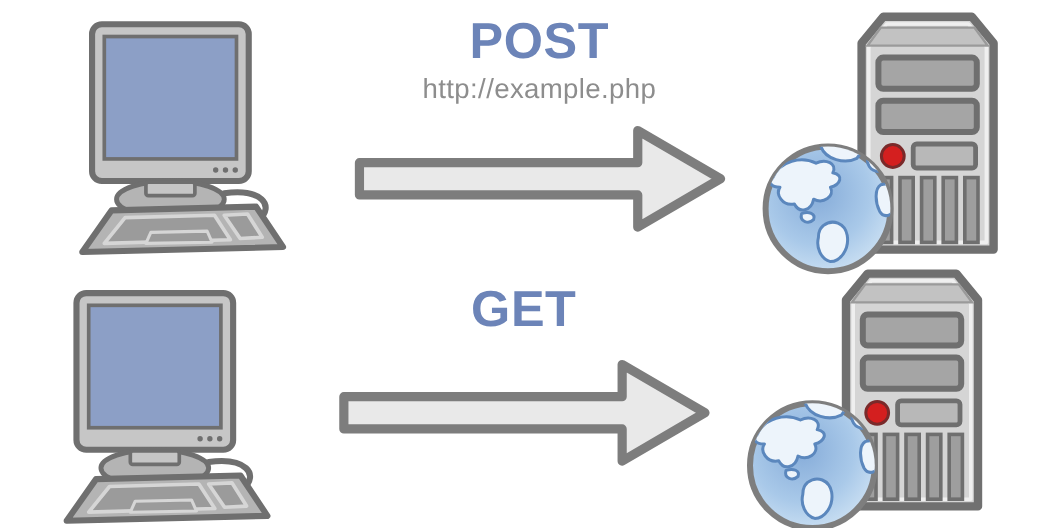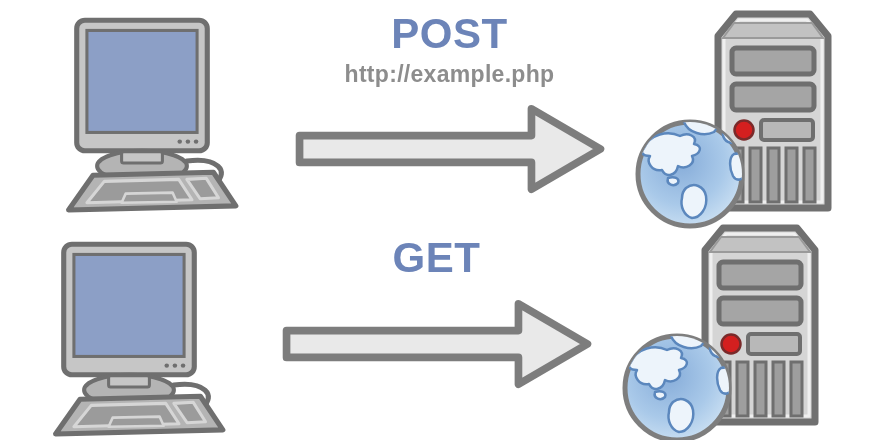--- a/index.html
+++ b/index.html
@@ -40,21 +40,21 @@
     font-size: 42px;
     line-height: 48px;
     font-weight: bold;
     color: var(--method-blue, #6c84b8);
     letter-spacing: 0.5px;
   }
   .request-url {
     margin-top: 3px;
     font-size: 23px;
     line-height: 26px;
-    font-weight: bold;
+    font-weight: normal;
     color: var(--url-gray, #8d8d8d);
     letter-spacing: 0.3px;
   }
   .arrow-svg {
     margin-top: 16px;
     overflow: visible;
   }
   .server-svg { position: absolute; left: 0; overflow: visible; }
   .server-svg.top-variant { top: 6px; }
   .server-svg.bottom-variant { top: -4px; }

